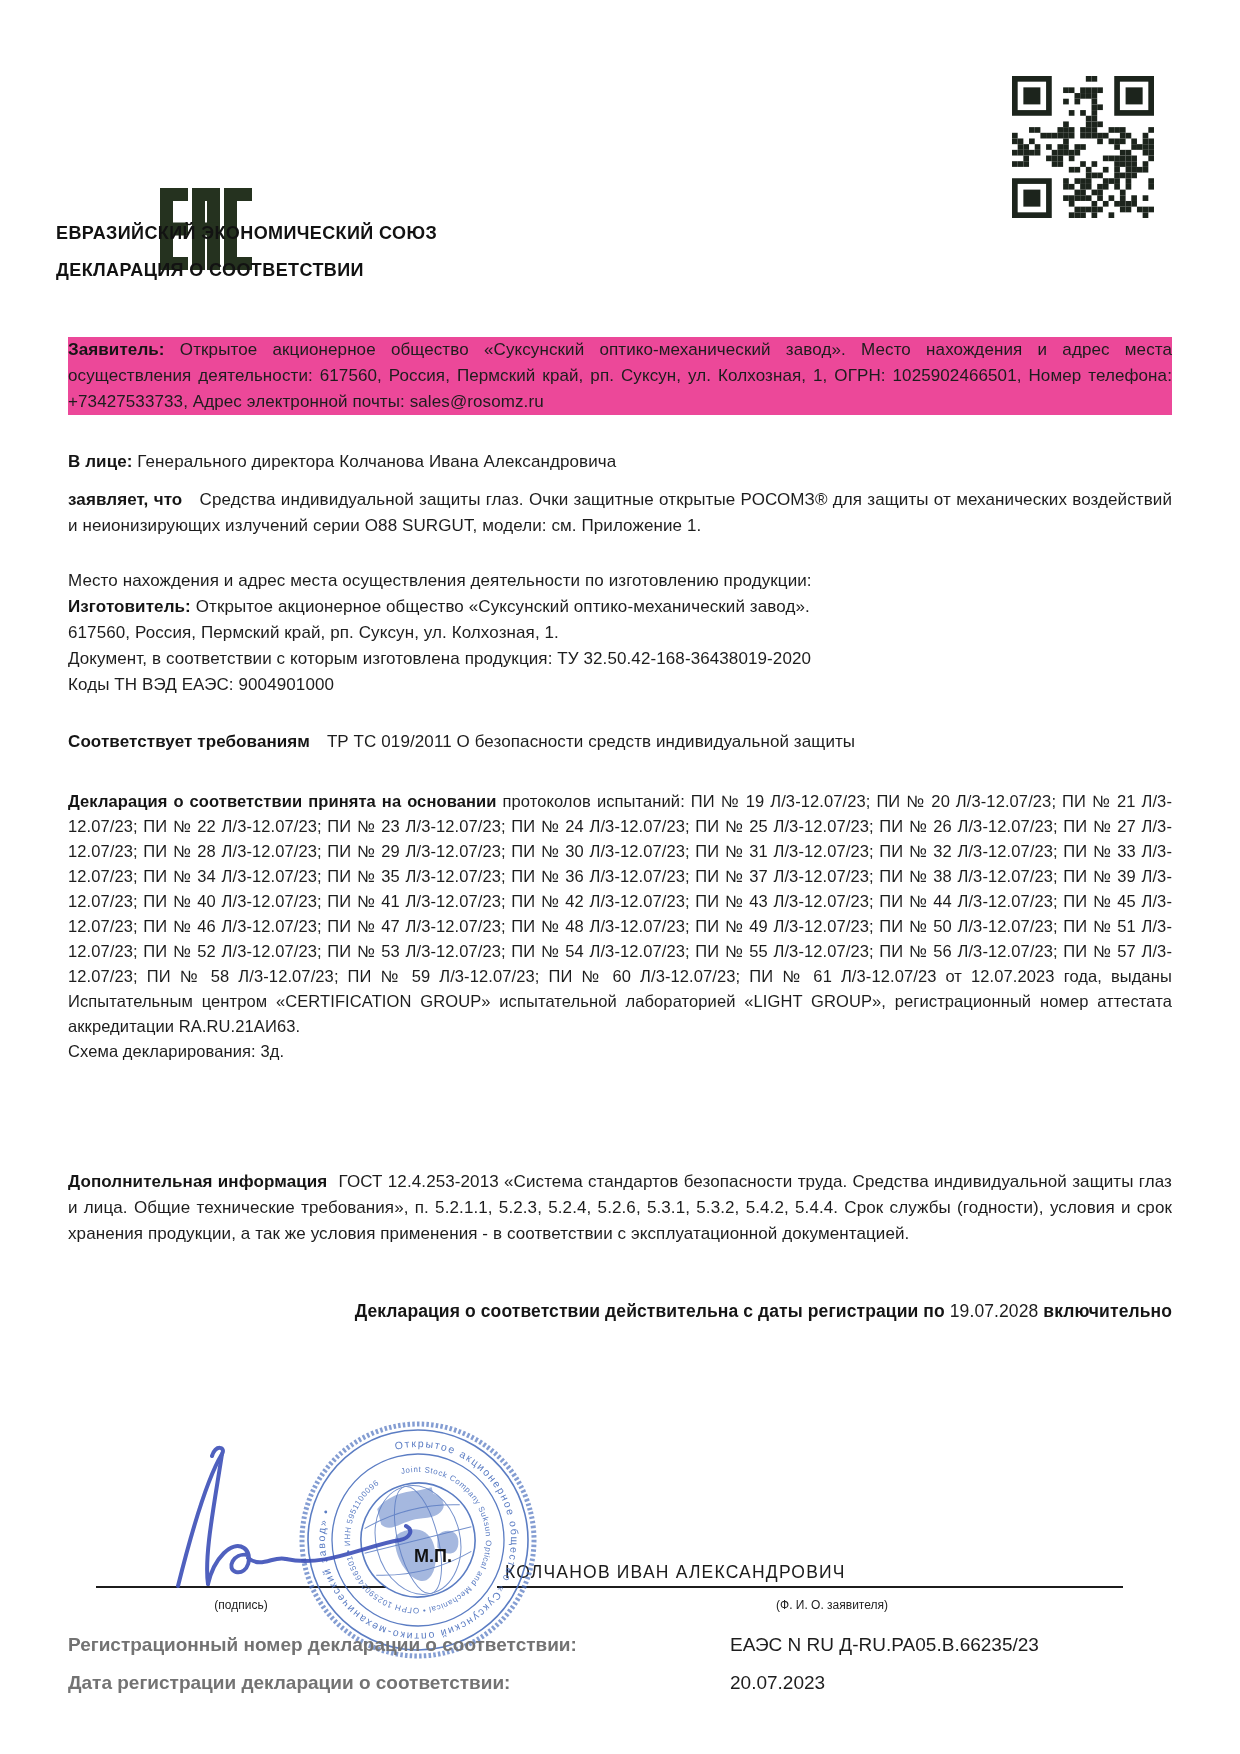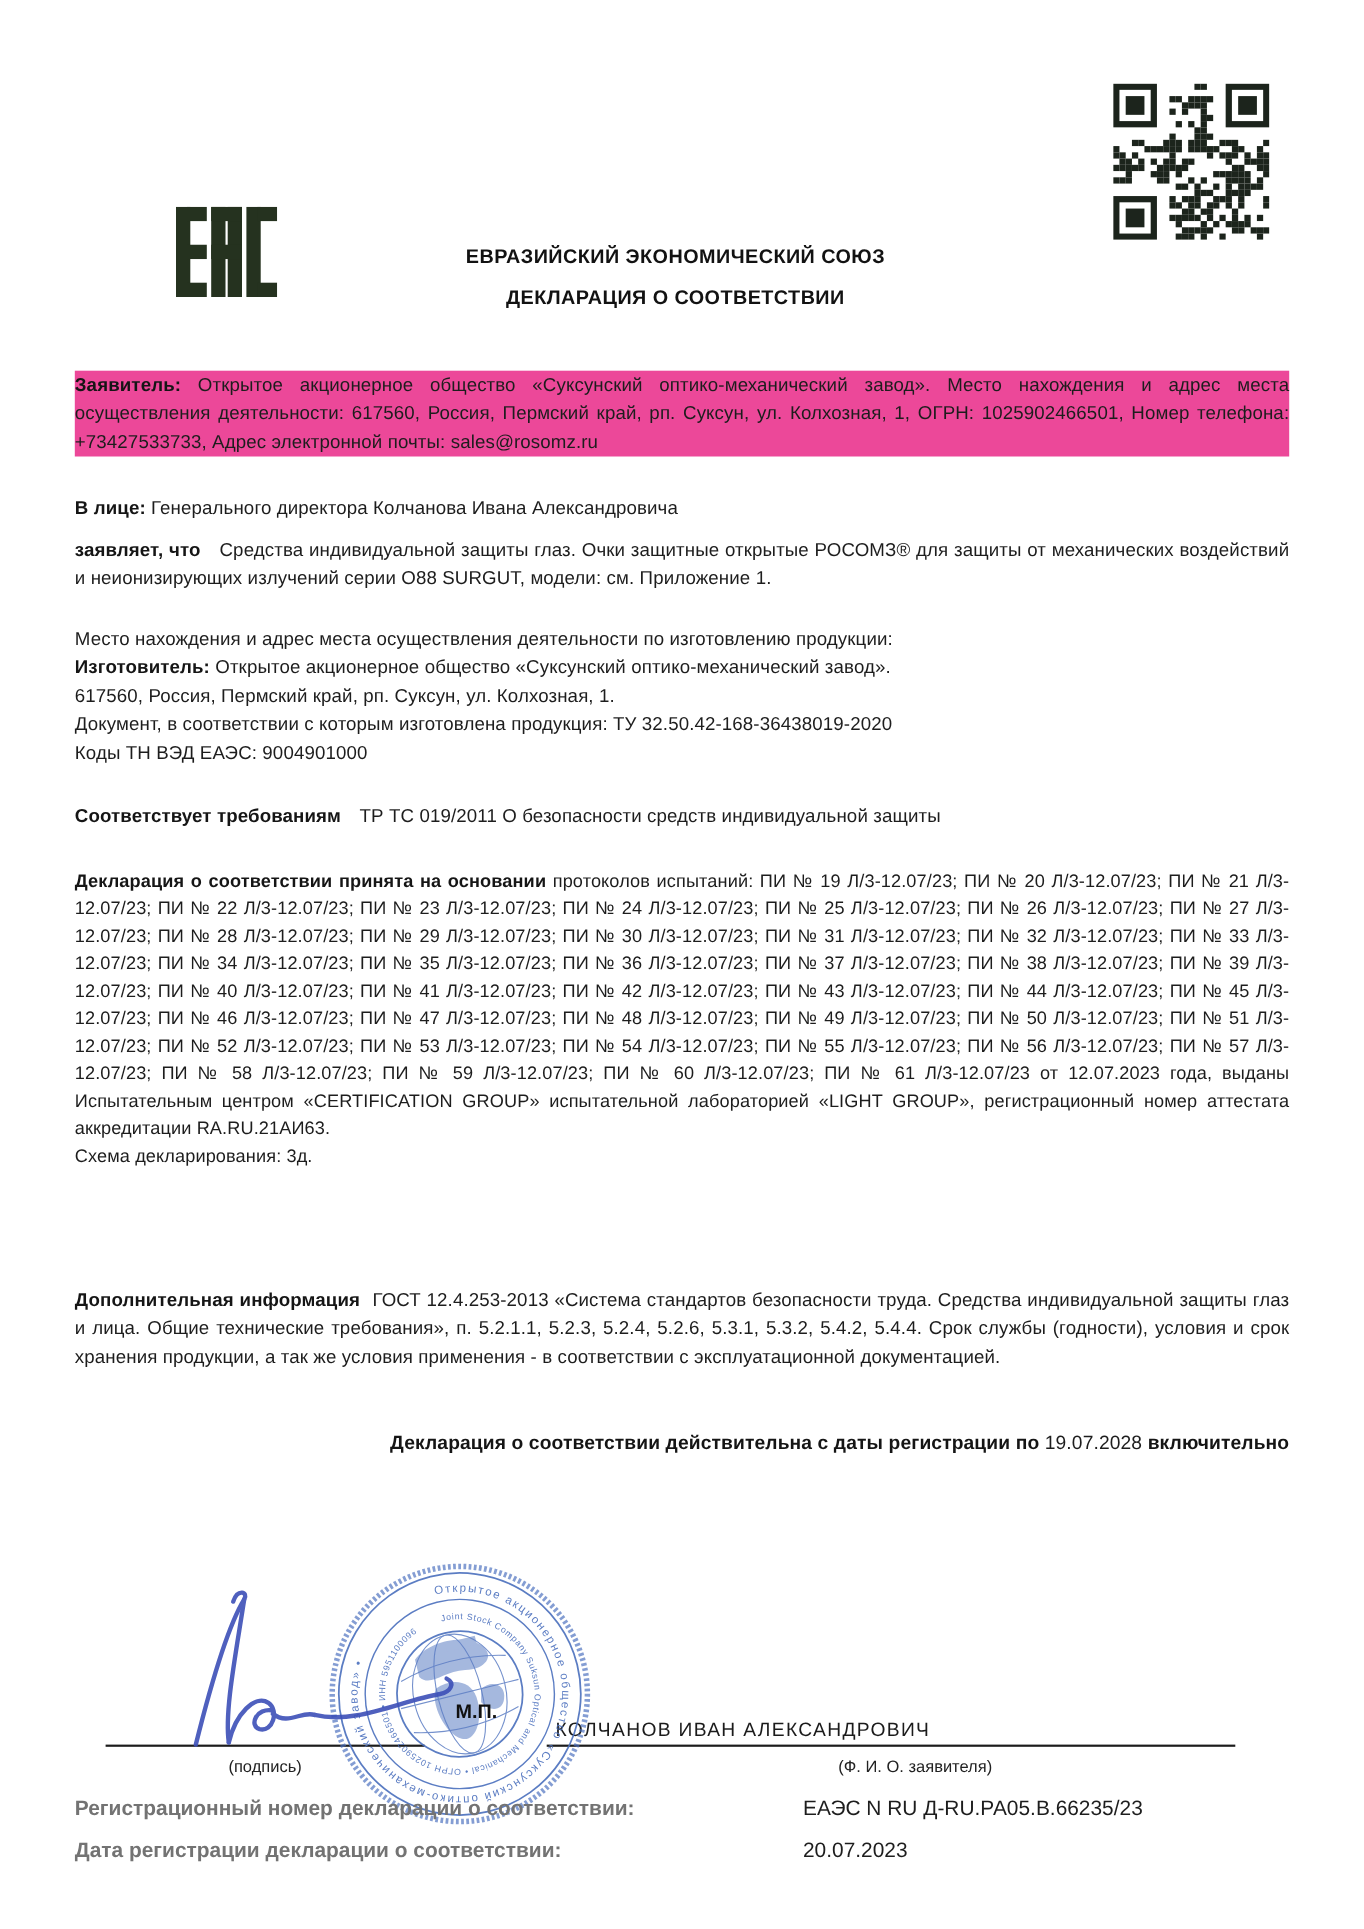--- a/index.html
+++ b/index.html
@@ -4,21 +4,21 @@
 <style>
   html,body{margin:0;padding:0;background:#e8e8e8;}
   .page{
     position:relative;width:1240px;height:1754px;margin:0 auto;
     background:#ffffff;overflow:hidden;
     font-family:"Liberation Sans","DejaVu Sans",sans-serif;
     color:#1f1f1f;
   }
   
   .eac-logo{position:absolute;left:160px;top:188px;width:92px;height:82px;}
-  .titles{position:absolute;left:56px;right:68px;top:222px;text-align:center;}
+  .titles{position:absolute;left:56px;right:68px;top:222px;text-align:left;}
   .title-line{font-size:18px;font-weight:bold;letter-spacing:.4px;color:#121212;line-height:22px;}
   .title-line + .title-line{margin-top:15px;}
   .qr{position:absolute;left:1012px;top:76px;width:142px;height:142px;}
   
   .par{position:absolute;left:68px;width:1104px;font-size:17px;line-height:26px;
        text-align:justify;letter-spacing:.1px;color:#1d1d1d;}
   .par b{font-weight:bold;color:#151515;}
   .gap-sm{padding-right:6px;}
   .gap-md{padding-right:12px;}
   .p-applicant{top:320px;background:#ec4899;}
@@ -32,21 +32,21 @@
   .p-validity{top:1280px;text-align:right;font-size:17.5px;}
   .p-validity .reg-date{font-weight:normal;}
   
   .stamp{position:absolute;left:298px;top:1420px;width:240px;height:240px;z-index:3;}
   .signature{position:absolute;left:148px;top:1428px;width:290px;height:170px;z-index:4;}
   .mp-label{position:absolute;left:414px;top:1546px;font-size:18px;font-weight:bold;color:#101010;z-index:5;}
   .holder-name{position:absolute;left:505px;top:1562px;font-size:17.5px;letter-spacing:1.2px;color:#1b1b1b;z-index:2;}
   .sig-line{position:absolute;top:1586px;height:2px;background:#1c1c1c;z-index:1;}
   .sig-line-left{left:96px;width:290px;}
   .sig-line-right{left:497px;width:626px;}
-  .caption{position:absolute;top:1598px;font-size:15px;color:#222;text-align:center;z-index:2;}
+  .caption{position:absolute;top:1598px;font-size:12px;color:#222;text-align:center;z-index:2;}
   .caption-sign{left:96px;width:290px;}
   .caption-name{left:519px;width:626px;}
   
   .reg-label{position:absolute;left:68px;font-size:19px;font-weight:bold;color:#737373;z-index:4;}
   .reg-value{position:absolute;left:730px;font-size:19px;color:#1d1d1d;z-index:4;}
   .reg-row1{top:1634px;}
   .reg-row2{top:1672px;}
 </style>
 </head>
 <body>

